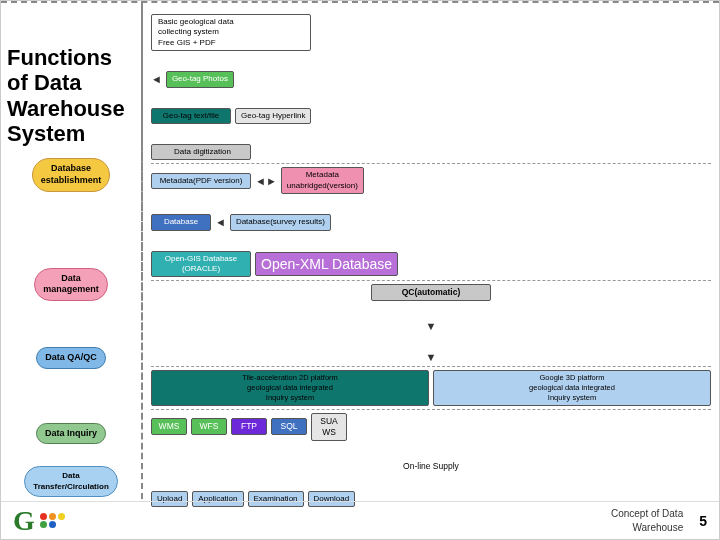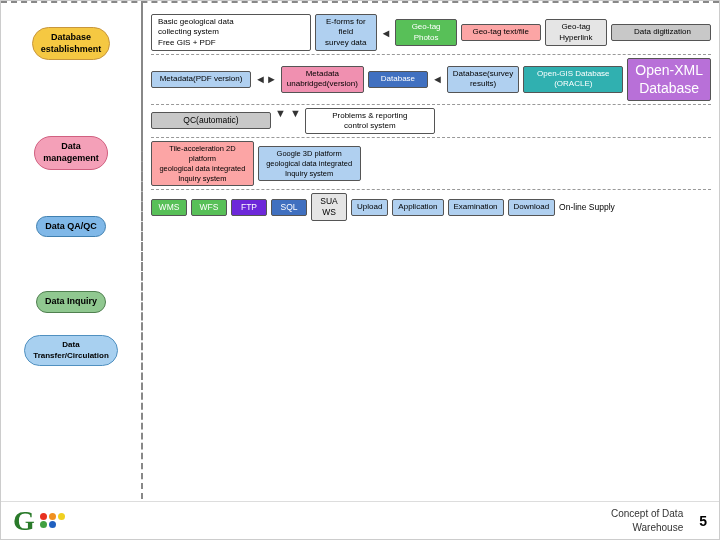--- a/index.html
+++ b/index.html
@@ -83,42 +83,42 @@
       align-items: flex-start;
     }
 
     .rp-section:last-child {
       border-bottom: none;
     }
 
     .rp-content {
       flex: 1;
       display: flex;
-      flex-direction: row;
-      gap: 4px;
+      flex-direction: column;
+      gap: 20px;
     }
 
     .row-flex {
       display: flex;
       flex-direction: row;
       gap: 4px;
       align-items: center;
     }
 
     .bx {
       border: 1px solid #555;
       padding: 2px 5px;
       font-size: 8.5px;
       text-align: center;
       line-height: 1.3;
       border-radius: 2px;
     }
 
     .bx-white { background: #fff; }
-    .bx-yellow { background: #fca5a5; }
+    .bx-yellow { background: #0f766e; }
     .bx-green { background: #58c058; color: #fff; }
     .bx-lightblue { background: #b0d0f0; }
     .bx-orange { background: #e5e5e5; }
     .bx-pink { background: #f090b0; }
     .bx-blue { background: #4070c0; color: #fff; }
     .bx-teal { background: #30b0b0; color: #fff; }
     .bx-purple { background: #b870d8; color: #fff; }
     .bx-red { background: #6d28d9; color: #fff; }
     .bx-gray { background: #c8c8c8; }
 
@@ -181,20 +181,21 @@
 </head>
 <body>
 
 <div class="page-wrapper">
 
   <div style="position:absolute;top:0;left:0;right:0;border-top:2px dashed #888;"></div>
 
   <div class="full-layout" style="padding-top:6px; height:calc(100% - 40px);">
 
     <div class="left-pane">
+      <div class="functions-title">Functions of Data Warehouse System</div>
 
       <div class="label-group" style="margin-top:12px;">
 
         <div style="display:flex;justify-content:center;">
           <div class="oval-label ol-yellow" style="white-space:pre-line;">Database
 establishment</div>
         </div>
 
         <div style="height:60px;"></div>
 
@@ -232,22 +233,20 @@
       <div class="rp-section">
         <div class="rp-content">
 
           <div class="row-flex">
             <div class="bx bx-white" style="white-space:pre-line;font-size:8px;min-width:160px;text-align:left;padding-left:6px;">Basic geological data
 collecting system
 Free GIS + PDF</div>
           </div>
 
           <div class="row-flex">
-            <div class="bx bx-lightblue" style="white-space:pre-line;font-size:8px;">E-forms for field
-survey data</div>
             <span class="arr">◄</span>
             <div class="bx bx-green" style="font-size:8px;">Geo-tag Photos</div>
           </div>
 
           <div class="row-flex">
             <div class="bx bx-yellow" style="font-size:8px;min-width:80px;">Geo-tag text/file</div>
             <div class="bx bx-orange" style="font-size:8px;">Geo-tag Hyperlink</div>
           </div>
 
           <div class="row-flex">
@@ -275,29 +274,25 @@
           <div class="row-flex">
             <div class="bx bx-teal" style="font-size:8px;white-space:pre-line;min-width:100px;">Open-GIS Database
 (ORACLE)</div>
             <div class="bx bx-purple" style="font-size:14px;">Open-XML Database</div>
           </div>
         </div>
       </div>
 
       <div class="rp-section">
         <div class="rp-content">
-          <div class="row-flex" style="justify-content:center;">
+          <div class="row-flex" style="justify-content:center;font-weight:bold;">
             <div class="bx bx-gray" style="font-size:8.5px;min-width:120px;">QC(automatic)</div>
           </div>
           <div class="arr-d">▼</div>
           <div class="arr-d">▼</div>
-          <div class="row-flex" style="justify-content:center;">
-            <div class="bx bx-white" style="font-size:8px;white-space:pre-line;min-width:130px;">Problems &amp; reporting
-control system</div>
-          </div>
         </div>
       </div>
 
       <div class="rp-section">
         <div class="rp-content">
           <div class="row-flex">
             <div class="bx bx-yellow" style="font-size:7.5px;white-space:pre-line;flex:1;">Tile-acceleration 2D platform
 geological data integrated
 Inquiry system</div>
             <div class="bx bx-lightblue" style="font-size:7.5px;white-space:pre-line;flex:1;">Google 3D platform
@@ -312,29 +307,29 @@
 
           <div class="row-flex">
             <div class="bx bx-green" style="font-size:8.5px;min-width:36px;">WMS</div>
             <div class="bx bx-green" style="font-size:8.5px;min-width:36px;">WFS</div>
             <div class="bx bx-red" style="font-size:8.5px;min-width:36px;">FTP</div>
             <div class="bx bx-blue" style="font-size:8.5px;min-width:36px;">SQL</div>
             <div class="bx bx-orange" style="font-size:8.5px;min-width:36px;white-space:pre-line;">SUA
 WS</div>
           </div>
 
+          <div class="row-flex" style="justify-content:center;">
+            <span style="font-size:8.5px;">On-line Supply</span>
+          </div>
+
           <div class="row-flex">
             <div class="bx bx-lightblue" style="font-size:8px;">Upload</div>
             <div class="bx bx-lightblue" style="font-size:8px;">Application</div>
             <div class="bx bx-lightblue" style="font-size:8px;">Examination</div>
             <div class="bx bx-lightblue" style="font-size:8px;">Download</div>
-          </div>
-
-          <div class="row-flex" style="justify-content:center;">
-            <span style="font-size:8.5px;">On-line Supply</span>
           </div>
         </div>
       </div>
 
     </div>
   </div>
 
   <div class="bottom-bar">
 
     <div class="logo-area">

